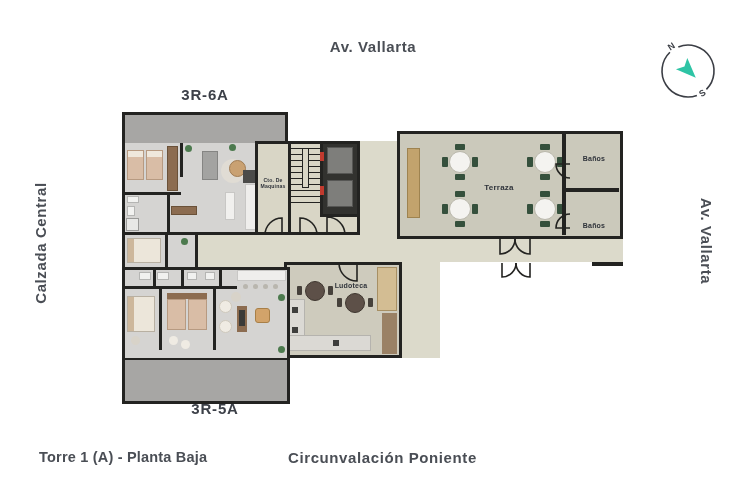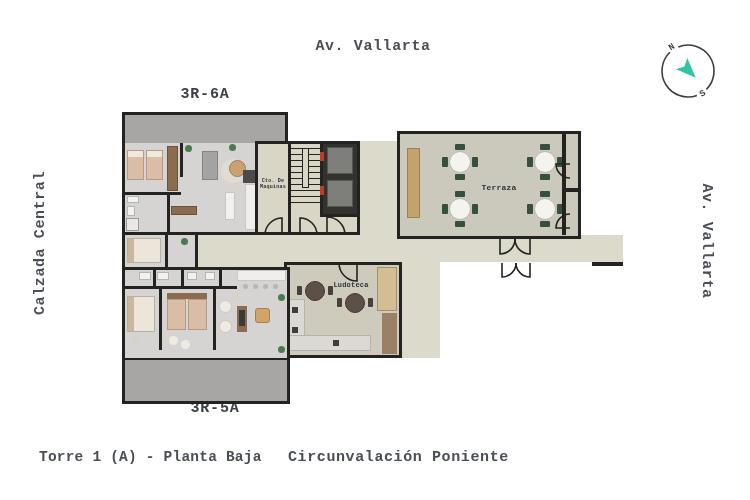--- a/index.html
+++ b/index.html
@@ -1,17 +1,17 @@
 <!DOCTYPE html>
 <html><head>
 <meta charset="utf-8">
 <style>
   html,body{margin:0;padding:0;background:#fff;}
   .plan{position:relative;width:750px;height:500px;background:#fff;overflow:hidden;
-        font-family:Liberation Mono, monospace;color:#4a4e55;}
+        font-family:Liberation Sans, sans-serif;color:#4a4e55;}
   .abs{position:absolute;}
   .street{position:absolute;font-weight:700;font-size:15px;letter-spacing:.6px;color:#4a4e55;white-space:nowrap;}
   .unitlbl{position:absolute;font-weight:700;font-size:15px;letter-spacing:.8px;color:#3c4048;transform:translate(-50%,-50%);}
   .roomlbl{position:absolute;font-weight:700;color:#2f333a;transform:translate(-50%,-50%);white-space:nowrap;letter-spacing:.2px;}
   .wall{background:#232321;}
   .block{position:absolute;box-sizing:border-box;overflow:hidden;}
   .chair{position:absolute;background:#35503c;border-radius:1px;}
   .cwchair{position:absolute;background:#3b3e43;border-radius:2px;}
   .fur{position:absolute;box-sizing:border-box;}
   svg{display:block;}
@@ -80,21 +80,21 @@
     <div class="fur" style="left:11px;top:4px;width:7px;height:40px;background:#d9d6c6;border:1px solid #232321;"></div>
   </div>
   <div class="block" style="left:320px;top:141px;width:40px;height:76px;background:#32322f;border:3px solid #232321;">
     <div class="fur" style="left:4px;top:3px;width:26px;height:27px;background:#7e7e7b;border:1px solid #565654;"></div>
     <div class="fur" style="left:4px;top:36px;width:26px;height:27px;background:#7e7e7b;border:1px solid #565654;"></div>
   </div>
   <div class="abs" style="left:320px;top:152px;width:3.5px;height:9px;background:#c13a2e;"></div>
   <div class="abs" style="left:320px;top:186px;width:3.5px;height:9px;background:#c13a2e;"></div>
   <div class="block" style="left:320px;top:217px;width:40px;height:18px;background:#d9d6c6;border-right:3px solid #232321;border-bottom:3.5px solid #232321;"></div>
 
-  <div class="block" style="left:397px;top:131px;width:184px;height:108px;background:#cbc9bb;border:3.5px solid #232321;position:absolute;">
+  <div class="block" style="left:397px;top:131px;width:226px;height:108px;background:#cbc9bb;border:3.5px solid #232321;position:absolute;">
     <div class="fur" style="left:7px;top:14px;width:13px;height:70px;background:#c2a36d;border:1px solid #9e8350;"></div>
     <div class="roomlbl" style="left:99px;top:53px;font-size:8px;">Terraza</div>
     <div class="fur" style="left:42px;top:10px;width:36px;height:36px;">
       <div class="chair" style="left:13px;top:0;width:10px;height:6px;"></div>
         <div class="chair" style="left:13px;top:30px;width:10px;height:6px;"></div>
       <div class="chair" style="left:0;top:13px;width:6px;height:10px;"></div>
         <div class="chair" style="left:30px;top:13px;width:6px;height:10px;"></div>
       <div class="fur" style="left:7px;top:7px;width:22px;height:22px;border-radius:50%;background:#f4f3f0;border:1px solid #b9b7ab;"></div>
     </div>
     <div class="fur" style="left:127px;top:10px;width:36px;height:36px;">

